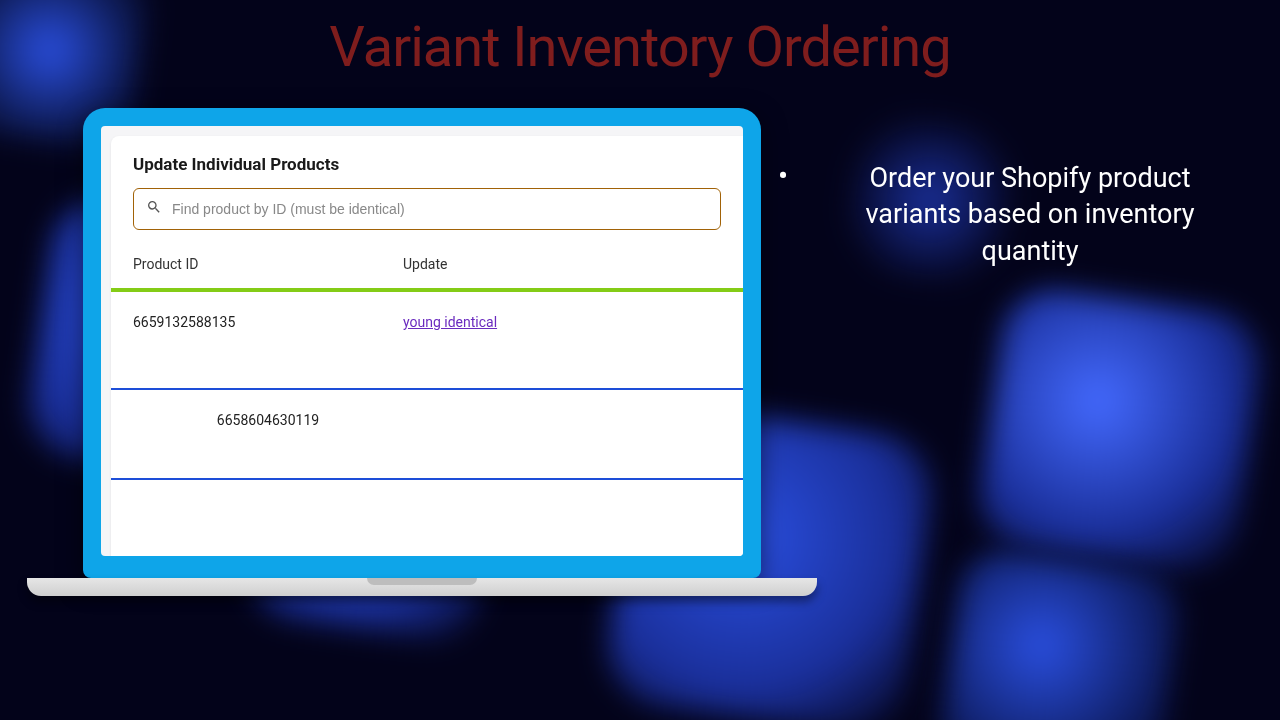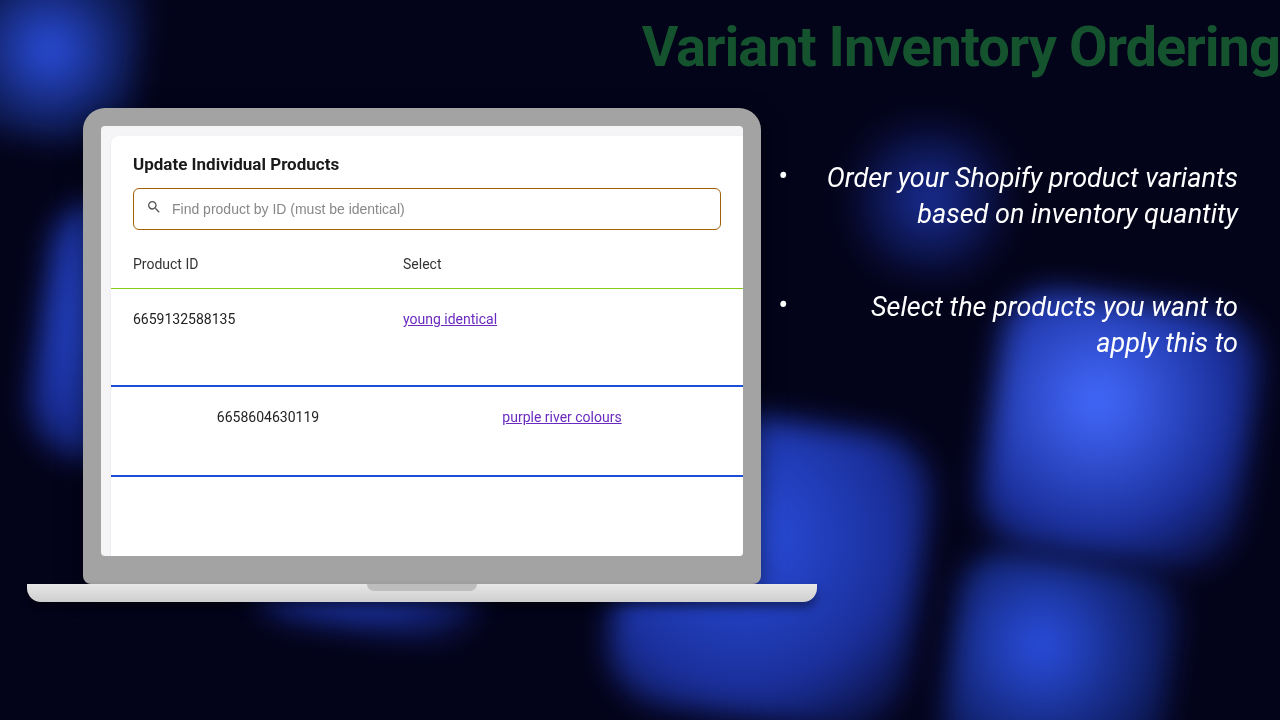--- a/index.html
+++ b/index.html
@@ -29,38 +29,38 @@
   .content {
     position: absolute;
     inset: 0;
   }
 
   .title {
     position: absolute;
     top: 14px;
     left: 0;
     width: 100%;
-    text-align: right;
-    font-weight: 700;
+    text-align: center;
+    font-weight: 400;
     font-size: 56px;
-    color: #14532d;
+    color: #7f1d1d;
     letter-spacing: -1px;
   }
 
   
   .laptop {
     position: absolute;
     left: 83px;
     top: 108px;
     width: 678px;
   }
   .laptop-screen-bezel {
-    background: #a3a3a3;
+    background: #0ea5e9;
     border-radius: 22px 22px 8px 8px;
-    padding: 18px 18px 28px 18px;
+    padding: 18px 18px 22px 18px;
     box-shadow: 0 8px 24px rgba(0,0,0,0.5);
   }
   .laptop-screen {
     background: #f5f5f7;
     border-radius: 4px;
     height: 430px;
     overflow: hidden;
     position: relative;
   }
   .laptop-base {
@@ -123,21 +123,21 @@
 
   .table {
     margin-top: 8px;
   }
   .thead, .trow {
     display: grid;
     grid-template-columns: 270px 1fr;
     padding: 0 22px;
   }
   .thead {
-    border-bottom: 1px solid #84cc16;
+    border-bottom: 4px solid #84cc16;
   }
   .th {
     font-size: 14px;
     color: #333;
     font-weight: 400;
     padding: 18px 0 16px 0;
   }
   .trow {
     border-bottom: 2px solid #1d4ed8;
     align-items: start;
@@ -161,23 +161,22 @@
     top: 160px;
     width: 470px;
     color: #fff;
     font-size: 27px;
     line-height: 1.35;
   }
   .bullets ul { list-style: none; }
   .bullets li {
     position: relative;
     padding-left: 54px;
-    text-align: right;
+    text-align: center;
     margin-bottom: 56px;
-    font-style: italic;
   }
   .bullets li::before {
     content: "•";
     position: absolute;
     left: 10px;
     top: -4px;
     font-size: 30px;
   }
 </style>
 </head>
@@ -208,39 +207,37 @@
               <svg viewBox="0 0 24 24">
                   <path d="M15.5 14h-.79l-.28-.27A6.471 6.471 0 0 0 16 9.5 6.5 6.5 0 1 0 9.5 16c1.61 0 3.09-.59 4.23-1.57l.27.28v.79l5 4.99L20.49 19l-4.99-5zm-6 0C7.01 14 5 11.99 5 9.5S7.01 5 9.5 5 14 7.01 14 9.5 11.99 14 9.5 14z"></path>
                 </svg>
             </span>
             <input type="text" placeholder="Find product by ID (must be identical)" style="">
           </div>
 
           <div class="table">
             <div class="thead">
               <div class="th">Product ID</div>
-              <div class="th">Select</div>
+              <div class="th">Update</div>
             </div>
 
             <div class="trow">
               <div class="td">6659132588135</div>
               <div class="td"><a class="product-link">young identical</a></div>
             </div>
 
             <div class="trow">
               <div class="td">6658604630119</div>
-              <div class="td"><a class="product-link">purple river colours</a></div>
             </div>
           </div>
         </div>
       </div>
     </div>
     <div class="laptop-base"></div>
   </div>
 
   <div class="bullets">
     <ul>
       <li>Order your Shopify product variants based on inventory quantity</li>
-      <li>Select the products you want to apply this to</li>
     </ul>
   </div>
 
 </div>
 
 </body></html>

